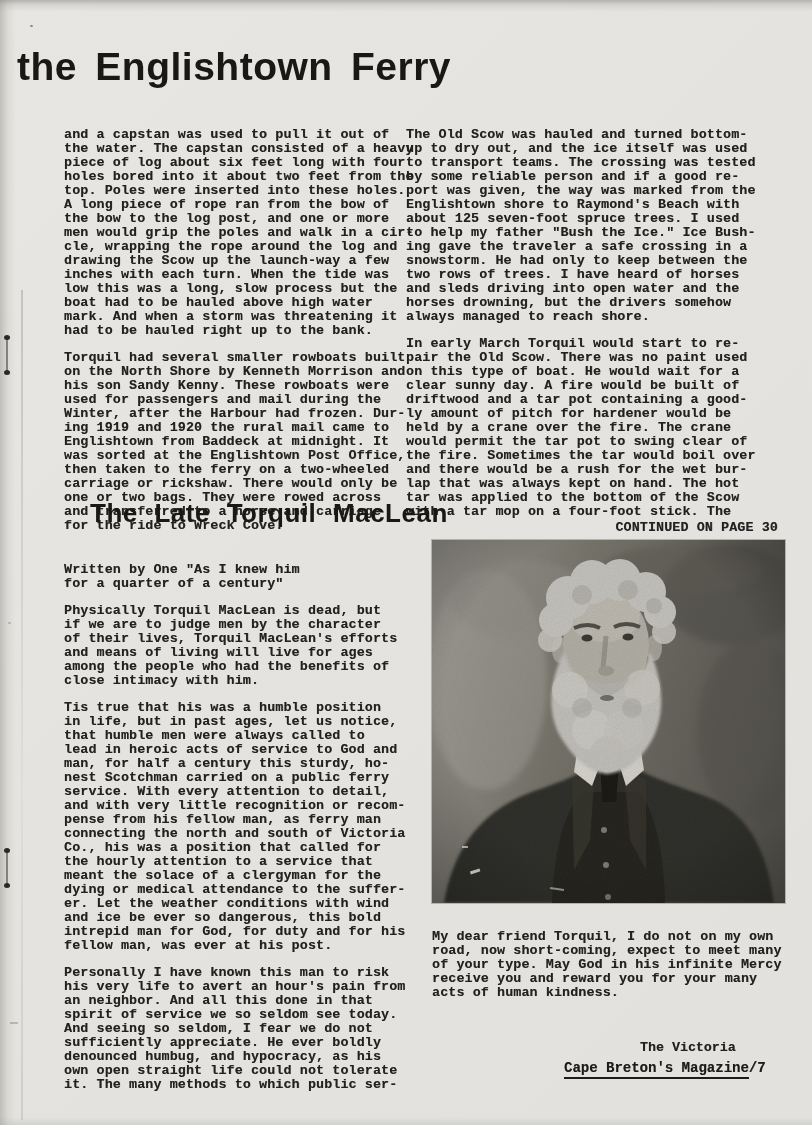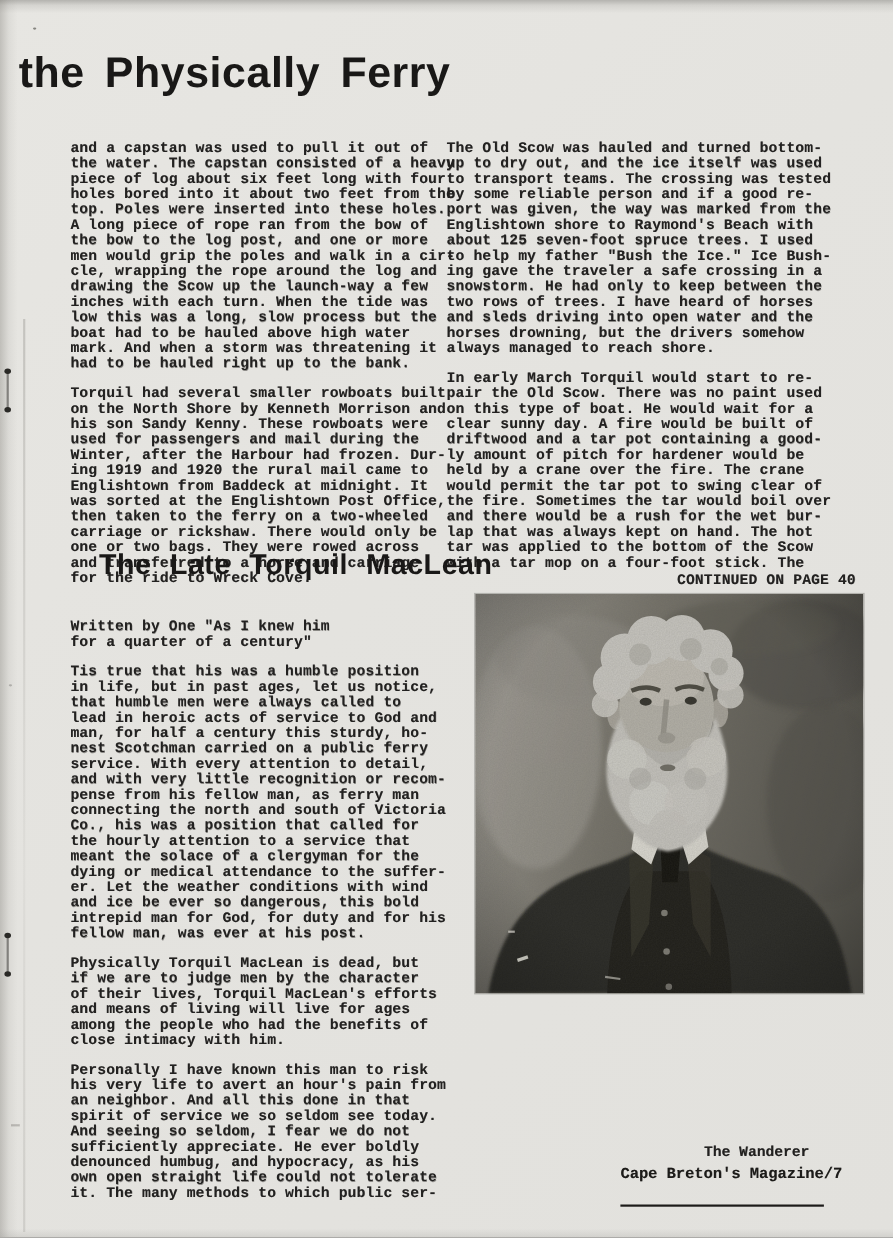--- a/index.html
+++ b/index.html
@@ -59,21 +59,21 @@
   .signature{
     position:absolute;left:640px;top:1041px;
     font:700 13.3px/14px "Liberation Mono","DejaVu Sans Mono",monospace;color:#222120;
     text-shadow:0.3px 0.3px 0 rgba(30,29,27,0.45);
   }
   .footer-line{
     position:absolute;left:564px;top:1060px;
     font:700 14px/16px "Liberation Mono","DejaVu Sans Mono",monospace;color:#1c1b19;
     text-shadow:0.3px 0.3px 0 rgba(30,29,27,0.5);
   }
-  .footer-line .mag{border-bottom:2.5px solid #1c1b19;padding-bottom:19px;}
+  .footer-line .mag{border-bottom:2.5px solid #1c1b19;padding-bottom:1px;}
 
   .photo{
     position:absolute;left:432px;top:540px;width:353px;height:363px;margin:0;
     box-shadow:0 0 0 1px rgba(90,88,84,0.35);
   }
   .photo svg{display:block;}
 </style>
 </head>
 <body>
 
@@ -91,21 +91,21 @@
   </div>
   <div class="staple s2">
     <span class="bar"></span>
       <span class="dot d1"></span>
       <span class="dot d2"></span>
   </div>
   <div class="speck" style="left:30px;top:25px;"></div>
   <div class="speck" style="left:8px;top:622px;opacity:.5;"></div>
   <div class="speck" style="left:10px;top:1022px;width:8px;height:1.5px;border-radius:0;opacity:.45;"></div>
 
-  <h1 class="title">the Physically Ferry</h1>
+  <h1 class="title">the Englishtown Ferry</h1>
 
   <div class="col col-a">
     <p class="para">and a capstan was used to pull it out of
 the water. The capstan consisted of a heavy
 piece of log about six feet long with four
 holes bored into it about two feet from the
 top. Poles were inserted into these holes.
 A long piece of rope ran from the bow of
 the bow to the log post, and one or more
 men would grip the poles and walk in a cir-
@@ -152,52 +152,52 @@
 clear sunny day. A fire would be built of
 driftwood and a tar pot containing a good-
 ly amount of pitch for hardener would be
 held by a crane over the fire. The crane
 would permit the tar pot to swing clear of
 the fire. Sometimes the tar would boil over
 and there would be a rush for the wet bur-
 lap that was always kept on hand. The hot
 tar was applied to the bottom of the Scow
 with a tar mop on a four-foot stick. The</p>
-    <div class="continued">CONTINUED ON PAGE 40</div>
+    <div class="continued">CONTINUED ON PAGE 30</div>
   </div>
 
   <h2 class="heading2">The Late Torquil MacLean</h2>
 
   <div class="col col-c">
     <p class="para">Written by One "As I knew him
 for a quarter of a century"</p>
+    <p class="para">Physically Torquil MacLean is dead, but
+if we are to judge men by the character
+of their lives, Torquil MacLean's efforts
+and means of living will live for ages
+among the people who had the benefits of
+close intimacy with him.</p>
     <p class="para">Tis true that his was a humble position
 in life, but in past ages, let us notice,
 that humble men were always called to
 lead in heroic acts of service to God and
 man, for half a century this sturdy, ho-
 nest Scotchman carried on a public ferry
 service. With every attention to detail,
 and with very little recognition or recom-
 pense from his fellow man, as ferry man
 connecting the north and south of Victoria
 Co., his was a position that called for
 the hourly attention to a service that
 meant the solace of a clergyman for the
 dying or medical attendance to the suffer-
 er. Let the weather conditions with wind
 and ice be ever so dangerous, this bold
 intrepid man for God, for duty and for his
 fellow man, was ever at his post.</p>
-    <p class="para">Physically Torquil MacLean is dead, but
-if we are to judge men by the character
-of their lives, Torquil MacLean's efforts
-and means of living will live for ages
-among the people who had the benefits of
-close intimacy with him.</p>
     <p class="para">Personally I have known this man to risk
 his very life to avert an hour's pain from
 an neighbor. And all this done in that
 spirit of service we so seldom see today.
 And seeing so seldom, I fear we do not
 sufficiently appreciate. He ever boldly
 denounced humbug, and hypocracy, as his
 own open straight life could not tolerate
 it. The many methods to which public ser-</p>
   </div>
@@ -301,19 +301,24 @@
       <rect width="353" height="363" filter="url(#grain)" opacity="0.5"></rect>
       <rect width="353" height="363" fill="url(#vig)"></rect>
 
       <rect x="38" y="330" width="10" height="3" fill="#e0ded6" opacity="0.8" transform="rotate(-18 43 331)"></rect>
       <rect x="30" y="306" width="6" height="2" fill="#d8d6ce" opacity="0.7"></rect>
       <rect x="118" y="348" width="14" height="2" fill="#cfcdc5" opacity="0.6" transform="rotate(8 125 349)"></rect>
     </svg>
   </figure>
 
   <div class="col col-d">
-  </div>
-
-  <div class="signature">The Wanderer</div>
+    <p class="para">My dear friend Torquil, I do not on my own
+road, now short-coming, expect to meet many
+of your type. May God in his infinite Mercy
+receive you and reward you for your many
+acts of human kindness.</p>
+  </div>
+
+  <div class="signature">The Victoria</div>
 
   <div class="footer-line"><span class="mag">Cape Breton's Magazine</span><span>/7</span></div>
 
 </div>
 
 </body></html>

